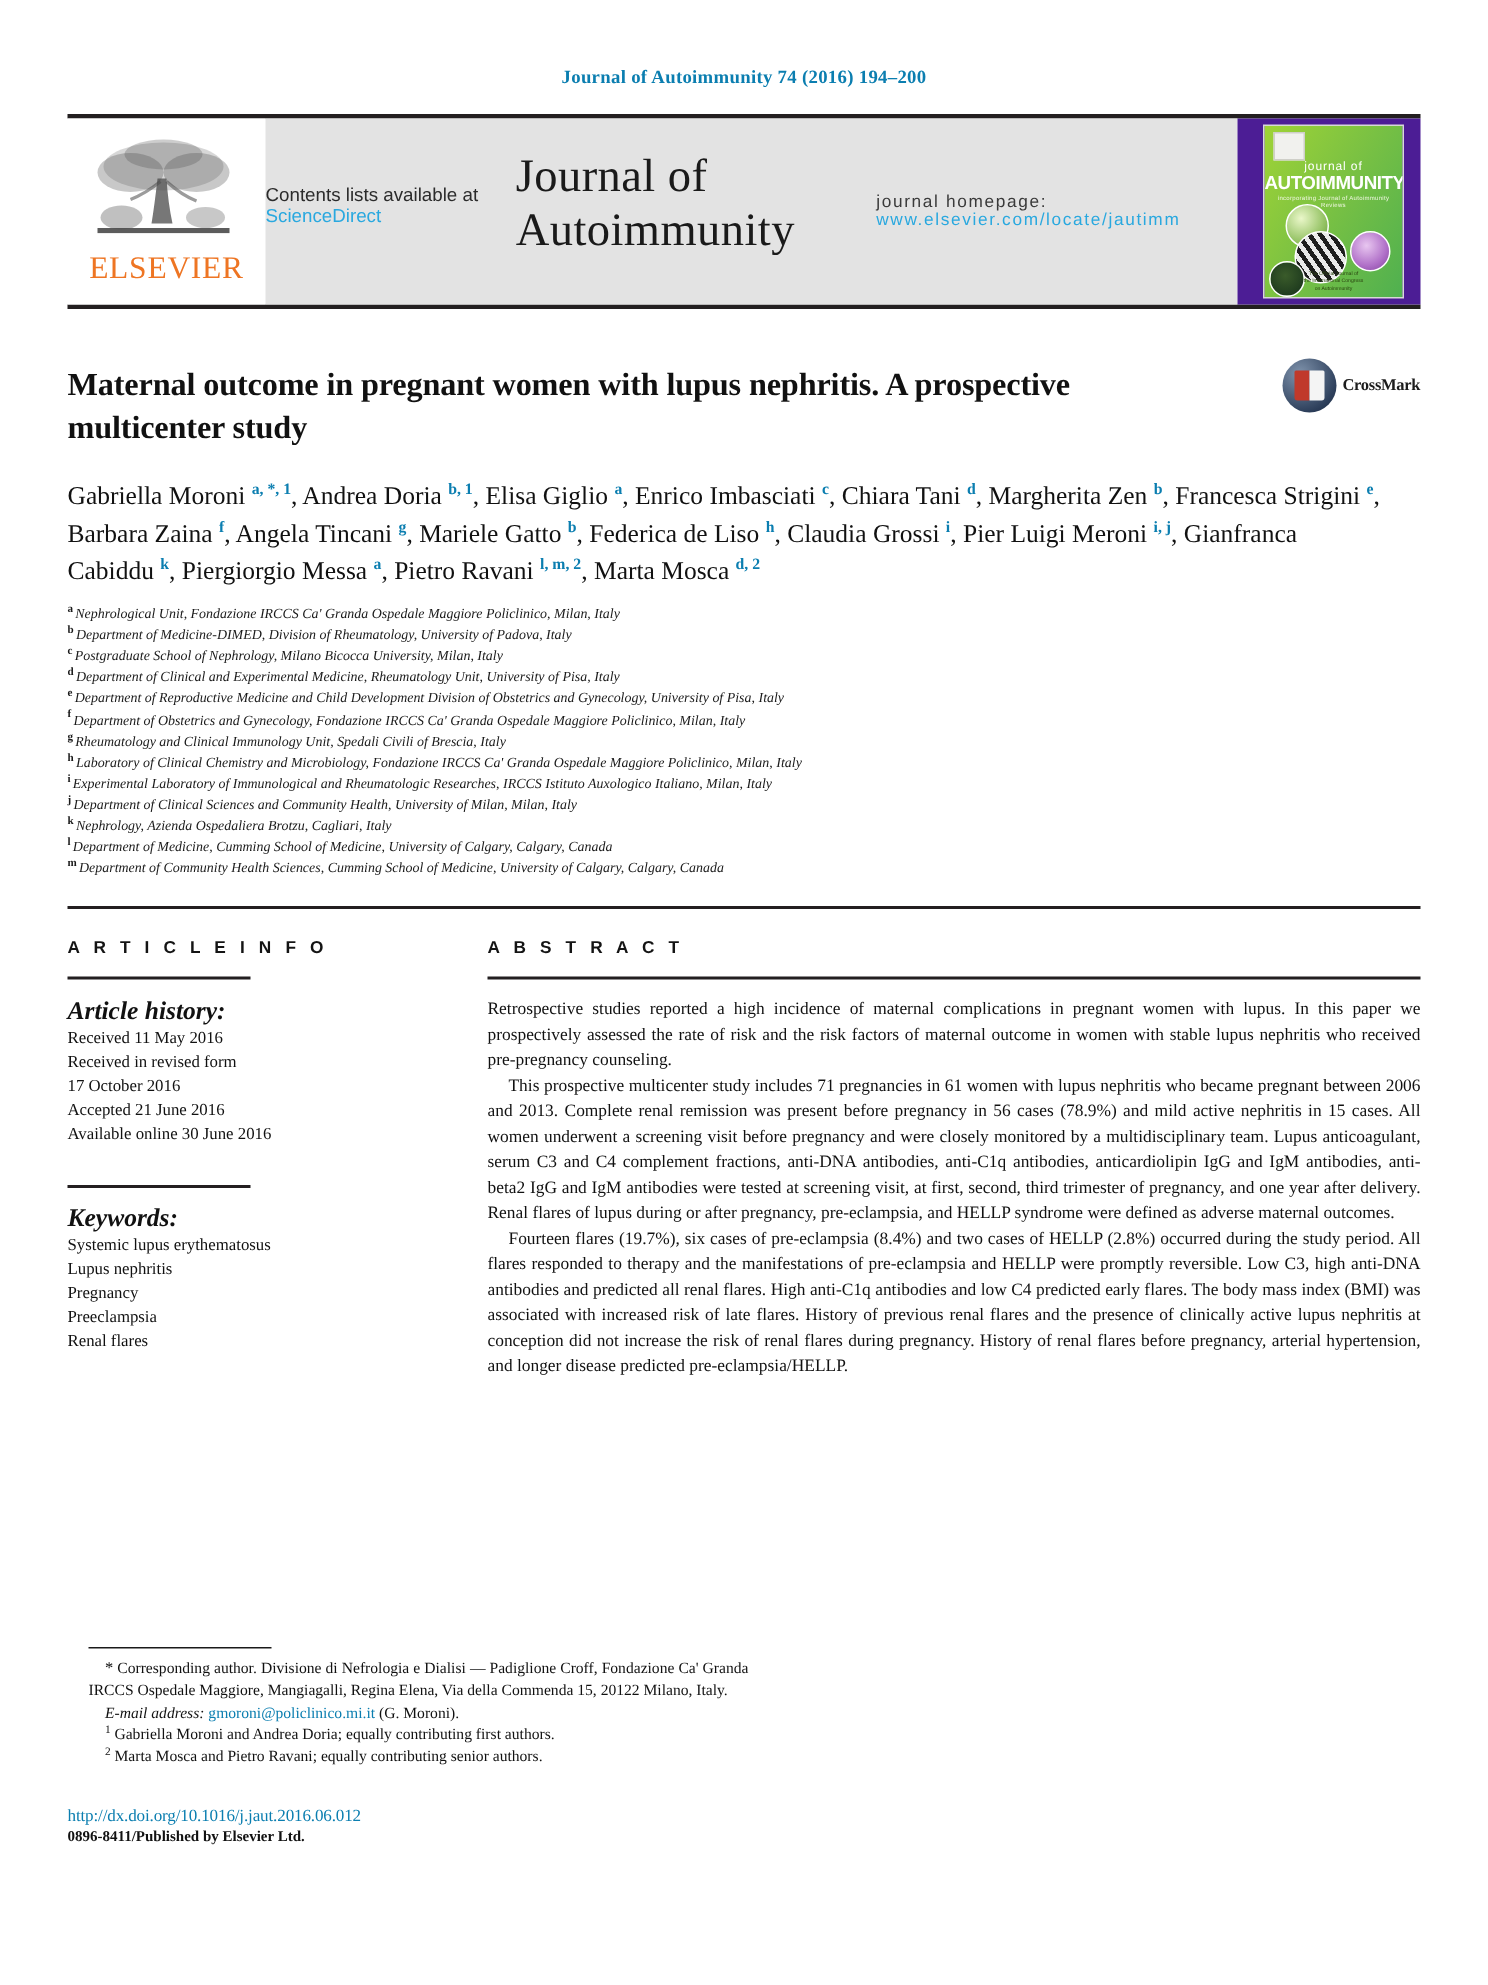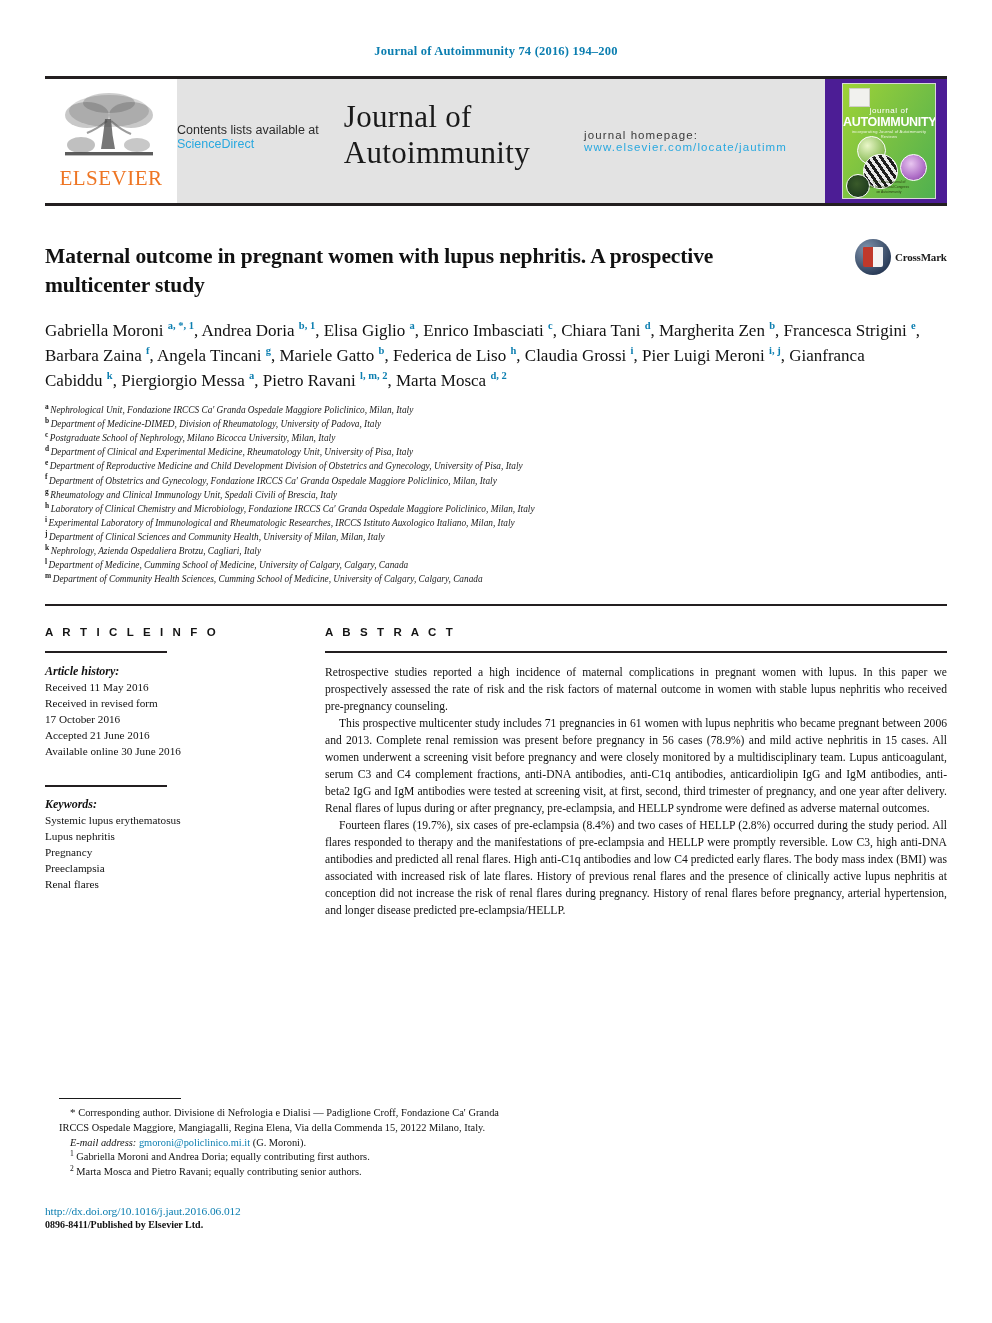--- a/index.html
+++ b/index.html
@@ -299,21 +299,21 @@
   }
   .sect-rule-abs {
     border-top: 2.2px solid #231f20;
     margin-bottom: 11px;
   }
 
   .info-sub {
     font-family: "Liberation Serif", serif;
     font-style: italic;
     font-weight: bold;
-    font-size: 12px;
+    font-size: 17px;
     color: #111;
   }
   .info-line {
     font-family: "Liberation Serif", serif;
     font-size: 11.2px;
     line-height: 1.43;
     color: #111;
   }
   .info-gap { height: 26px; }
   .info-rule2 {

